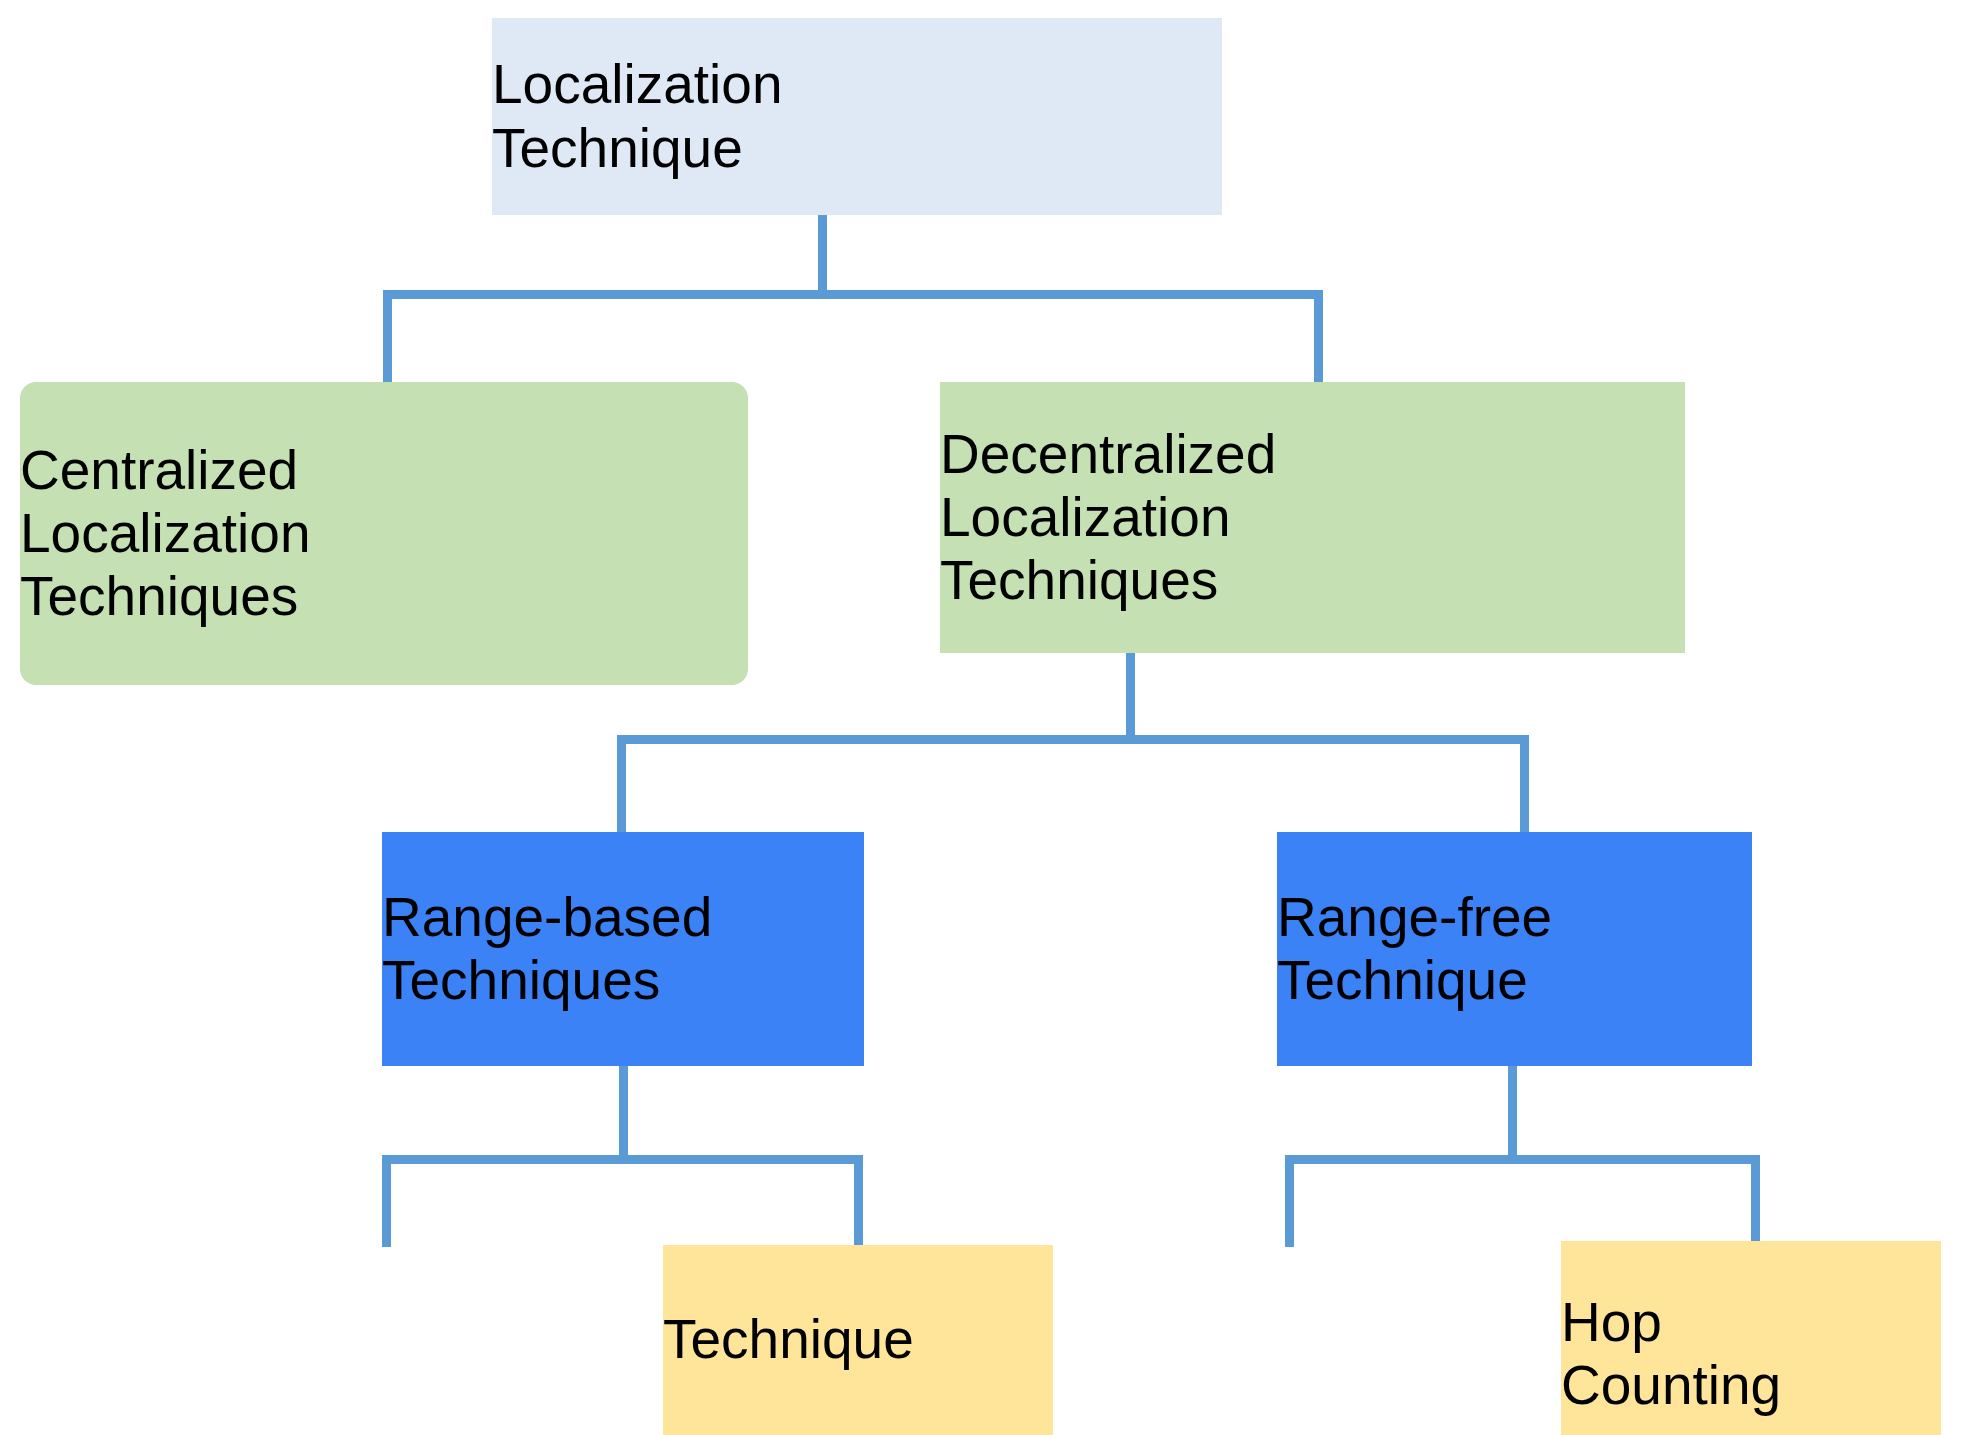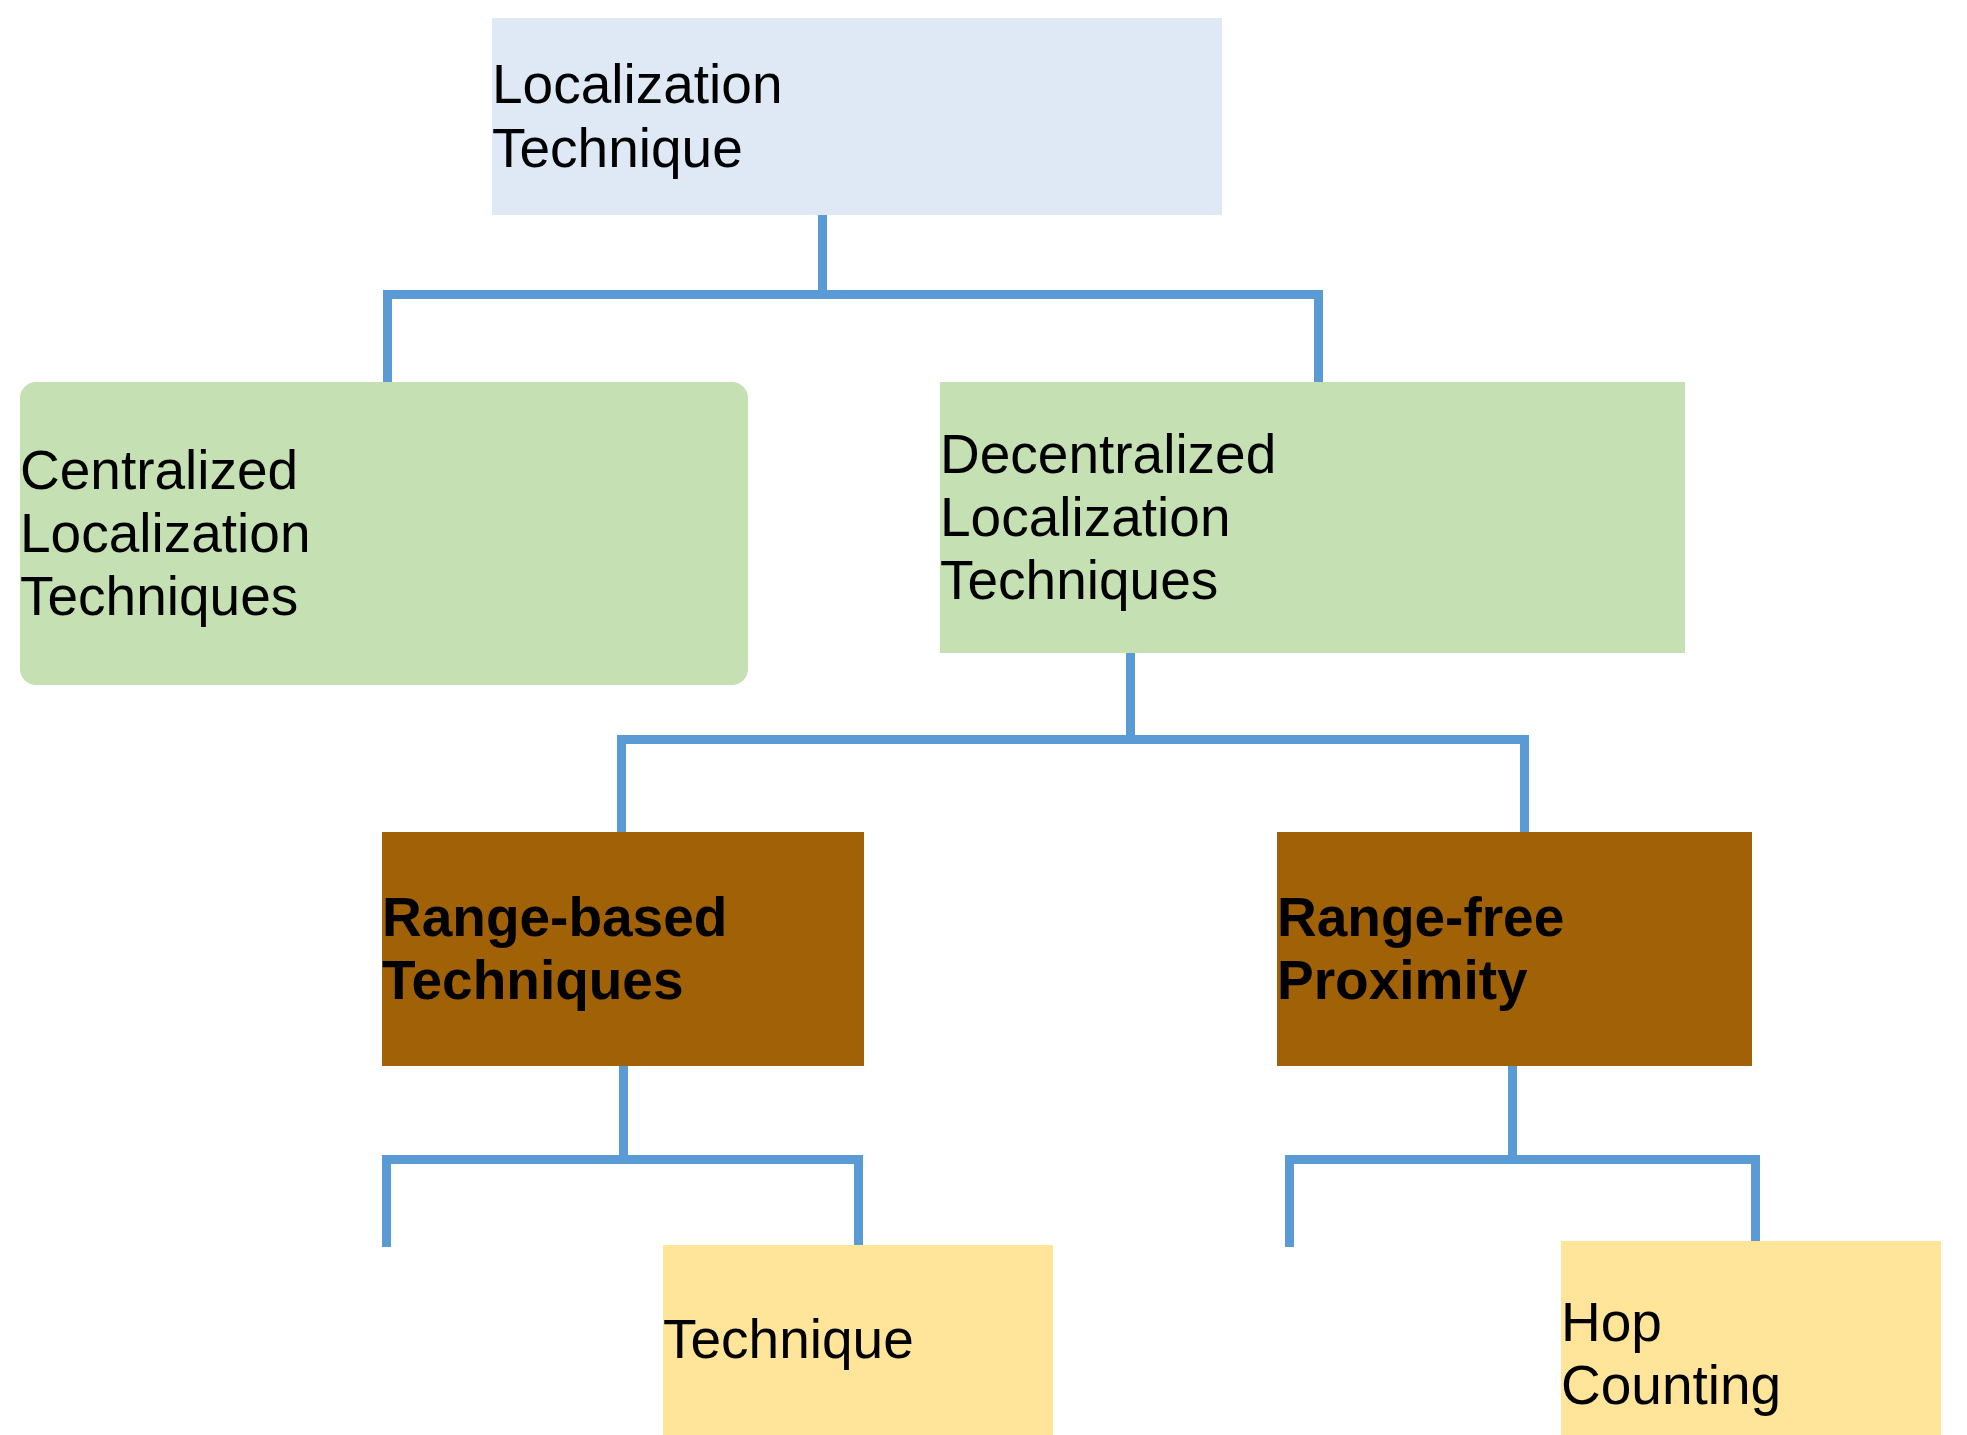--- a/index.html
+++ b/index.html
@@ -28,21 +28,21 @@
     box-sizing: border-box;
     z-index: 3;
   }
   .node .node-label {
     display: block;
     width: 100%;
     white-space: pre-line;
   }
   .lvl-root  { background: #dee9f5; font-size: 55px; }
   .lvl-green { background: #c5e0b3; font-size: 55px; }
-  .lvl-blue  { background: #a16207; font-size: 55px; font-weight: bold; }
+  .lvl-blue  { background: #3b82f6; font-size: 55px; }
   .lvl-yellow{ background: #ffe599; font-size: 55px; }
 
   .conn {
     position: absolute;
     background: #5b9bd5;
     z-index: 1;
   }
 </style>
 </head>
 <body>
@@ -86,21 +86,21 @@
 Techniques</span>
   </div>
 
   <div class="node lvl-blue" style="left:382px; top:832px; width:482px; height:234px;">
     <span class="node-label">Range-based
 Techniques</span>
   </div>
 
   <div class="node lvl-blue" style="left:1277px; top:832px; width:475px; height:234px;">
     <span class="node-label">Range-free
-Proximity</span>
+Technique</span>
   </div>
 
 
   <div class="node lvl-yellow" style="left:663px; top:1245px; width:390px; height:190px;">
     <span class="node-label">Technique</span>
   </div>
 
 
   <div class="node lvl-yellow" style="left:1561px; top:1241px; width:380px; height:226px;">
     <span class="node-label">Hop

